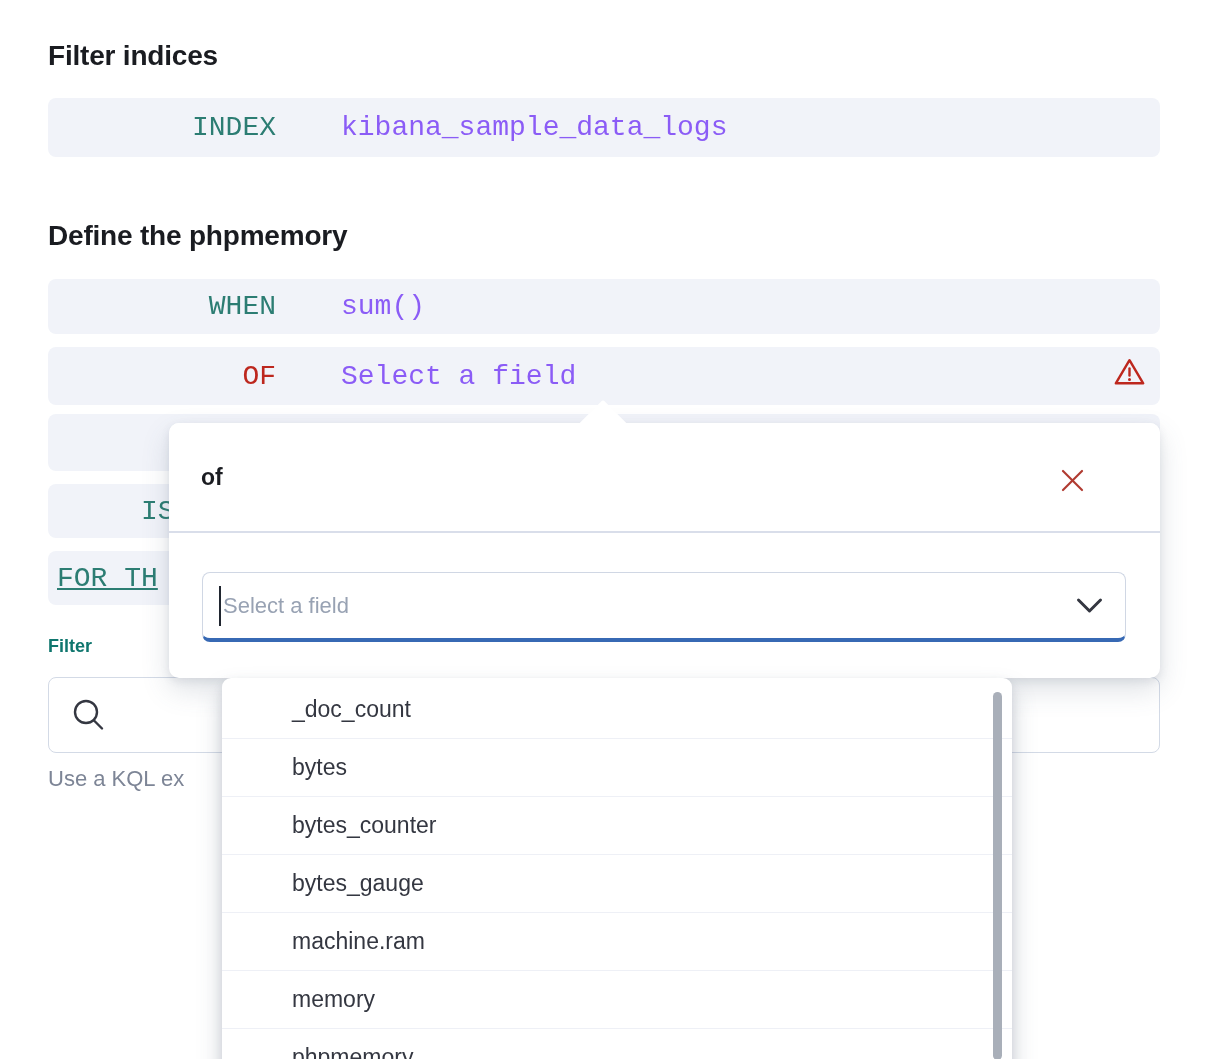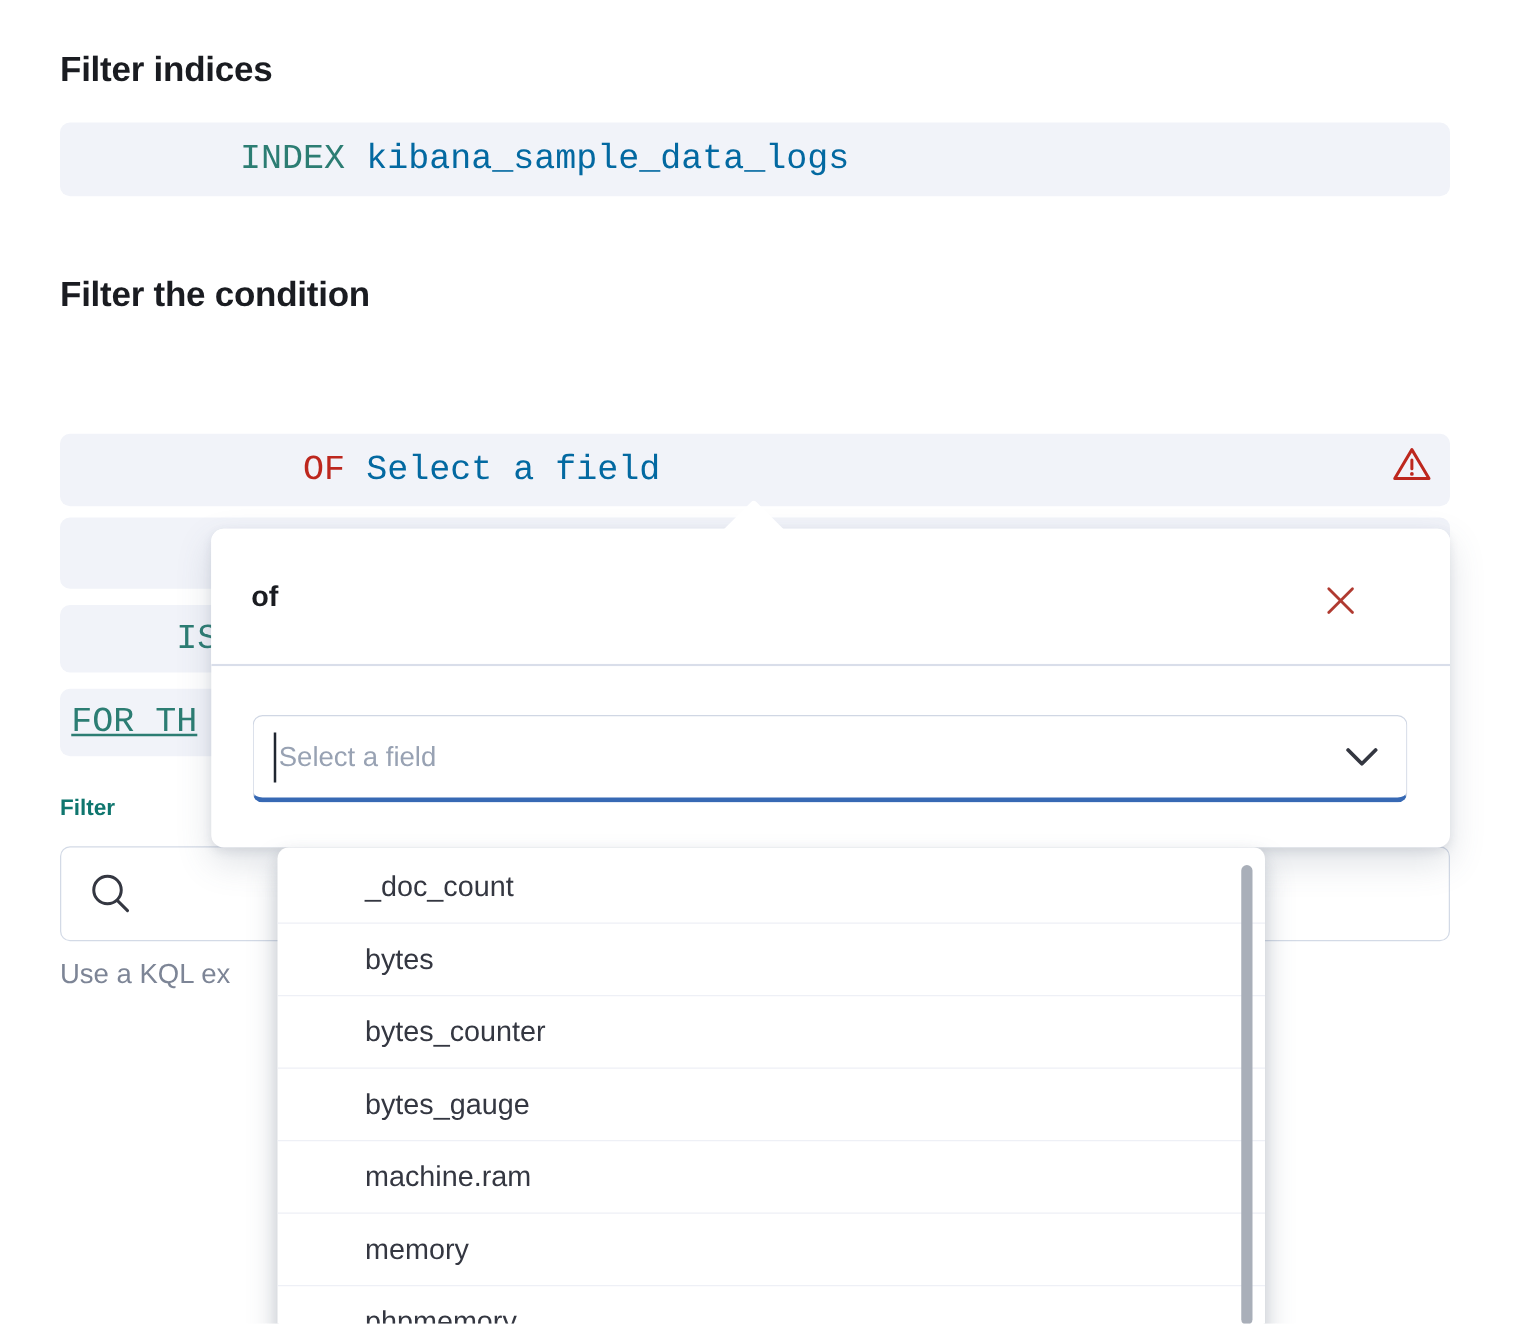--- a/index.html
+++ b/index.html
@@ -15,27 +15,28 @@
     font-size:28px; font-weight:700; color:#1a1c21;
     letter-spacing:-0.2px;
   }
   
   .expr-row {
     position:absolute; left:48px; width:1112px;
     background:#f1f3f9; border-radius:8px;
     display:flex; align-items:center;
     font-family:"Liberation Mono", monospace; font-size:28px;
     cursor:pointer;
+    gap:48px;
   }
   .expr-kw {
     width:228px; text-align:right; margin-right:17px;
     color:#2c7d73; white-space:pre;
   }
   .expr-kw.error { color:#bd271e; }
-  .expr-val { color:#0369a1; white-space:pre; }
+  .expr-val { color:#8b5cf6; white-space:pre; }
   .frag { position:absolute; color:#2c7d73; white-space:pre; }
   .warn-icon { position:absolute; right:14px; top:50%; transform:translateY(-50%); }
 
   
   .filter-label { position:absolute; left:48px; top:636px; font-size:18px; font-weight:700; color:#0f766e; }
   .search-box {
     position:absolute; left:48px; top:677px; width:1112px; height:76px;
     background:#fff; border:1.5px solid #d3dae6; border-radius:8px;
     display:flex; align-items:center; padding-left:22px;
   }
@@ -102,22 +103,26 @@
 
 <div class="screen">
 
   <div class="heading" style="top:40px;">Filter indices</div>
 
   <div class="expr-row" style="top:98px; height:59px;">
     <span class="expr-kw">INDEX</span>
     <span class="expr-val">kibana_sample_data_logs</span>
   </div>
 
-  <div class="heading" style="top:220px;">Filter the condition</div>
+  <div class="heading" style="top:220px;">Define the phpmemory</div>
 
+  <div class="expr-row" style="top:279px; height:55px;">
+    <span class="expr-kw">WHEN</span>
+    <span class="expr-val">sum()</span>
+  </div>
 
   <div class="expr-row" style="top:347px; height:58px;">
     <span class="expr-kw error">OF</span>
     <span class="expr-val">Select a field</span>
     <span class="warn-icon">
       <svg width="33" height="30" viewBox="0 0 33 30">
         <path d="M16.5 3.2 L30.2 26.3 H2.8 Z" fill="none" stroke="#bd271e" stroke-width="2.4" stroke-linejoin="round"></path>
         <line x1="16.5" y1="11.5" x2="16.5" y2="18.5" stroke="#bd271e" stroke-width="2.4" stroke-linecap="round"></line>
         <circle cx="16.5" cy="22.6" r="1.5" fill="#bd271e"></circle>
       </svg>

